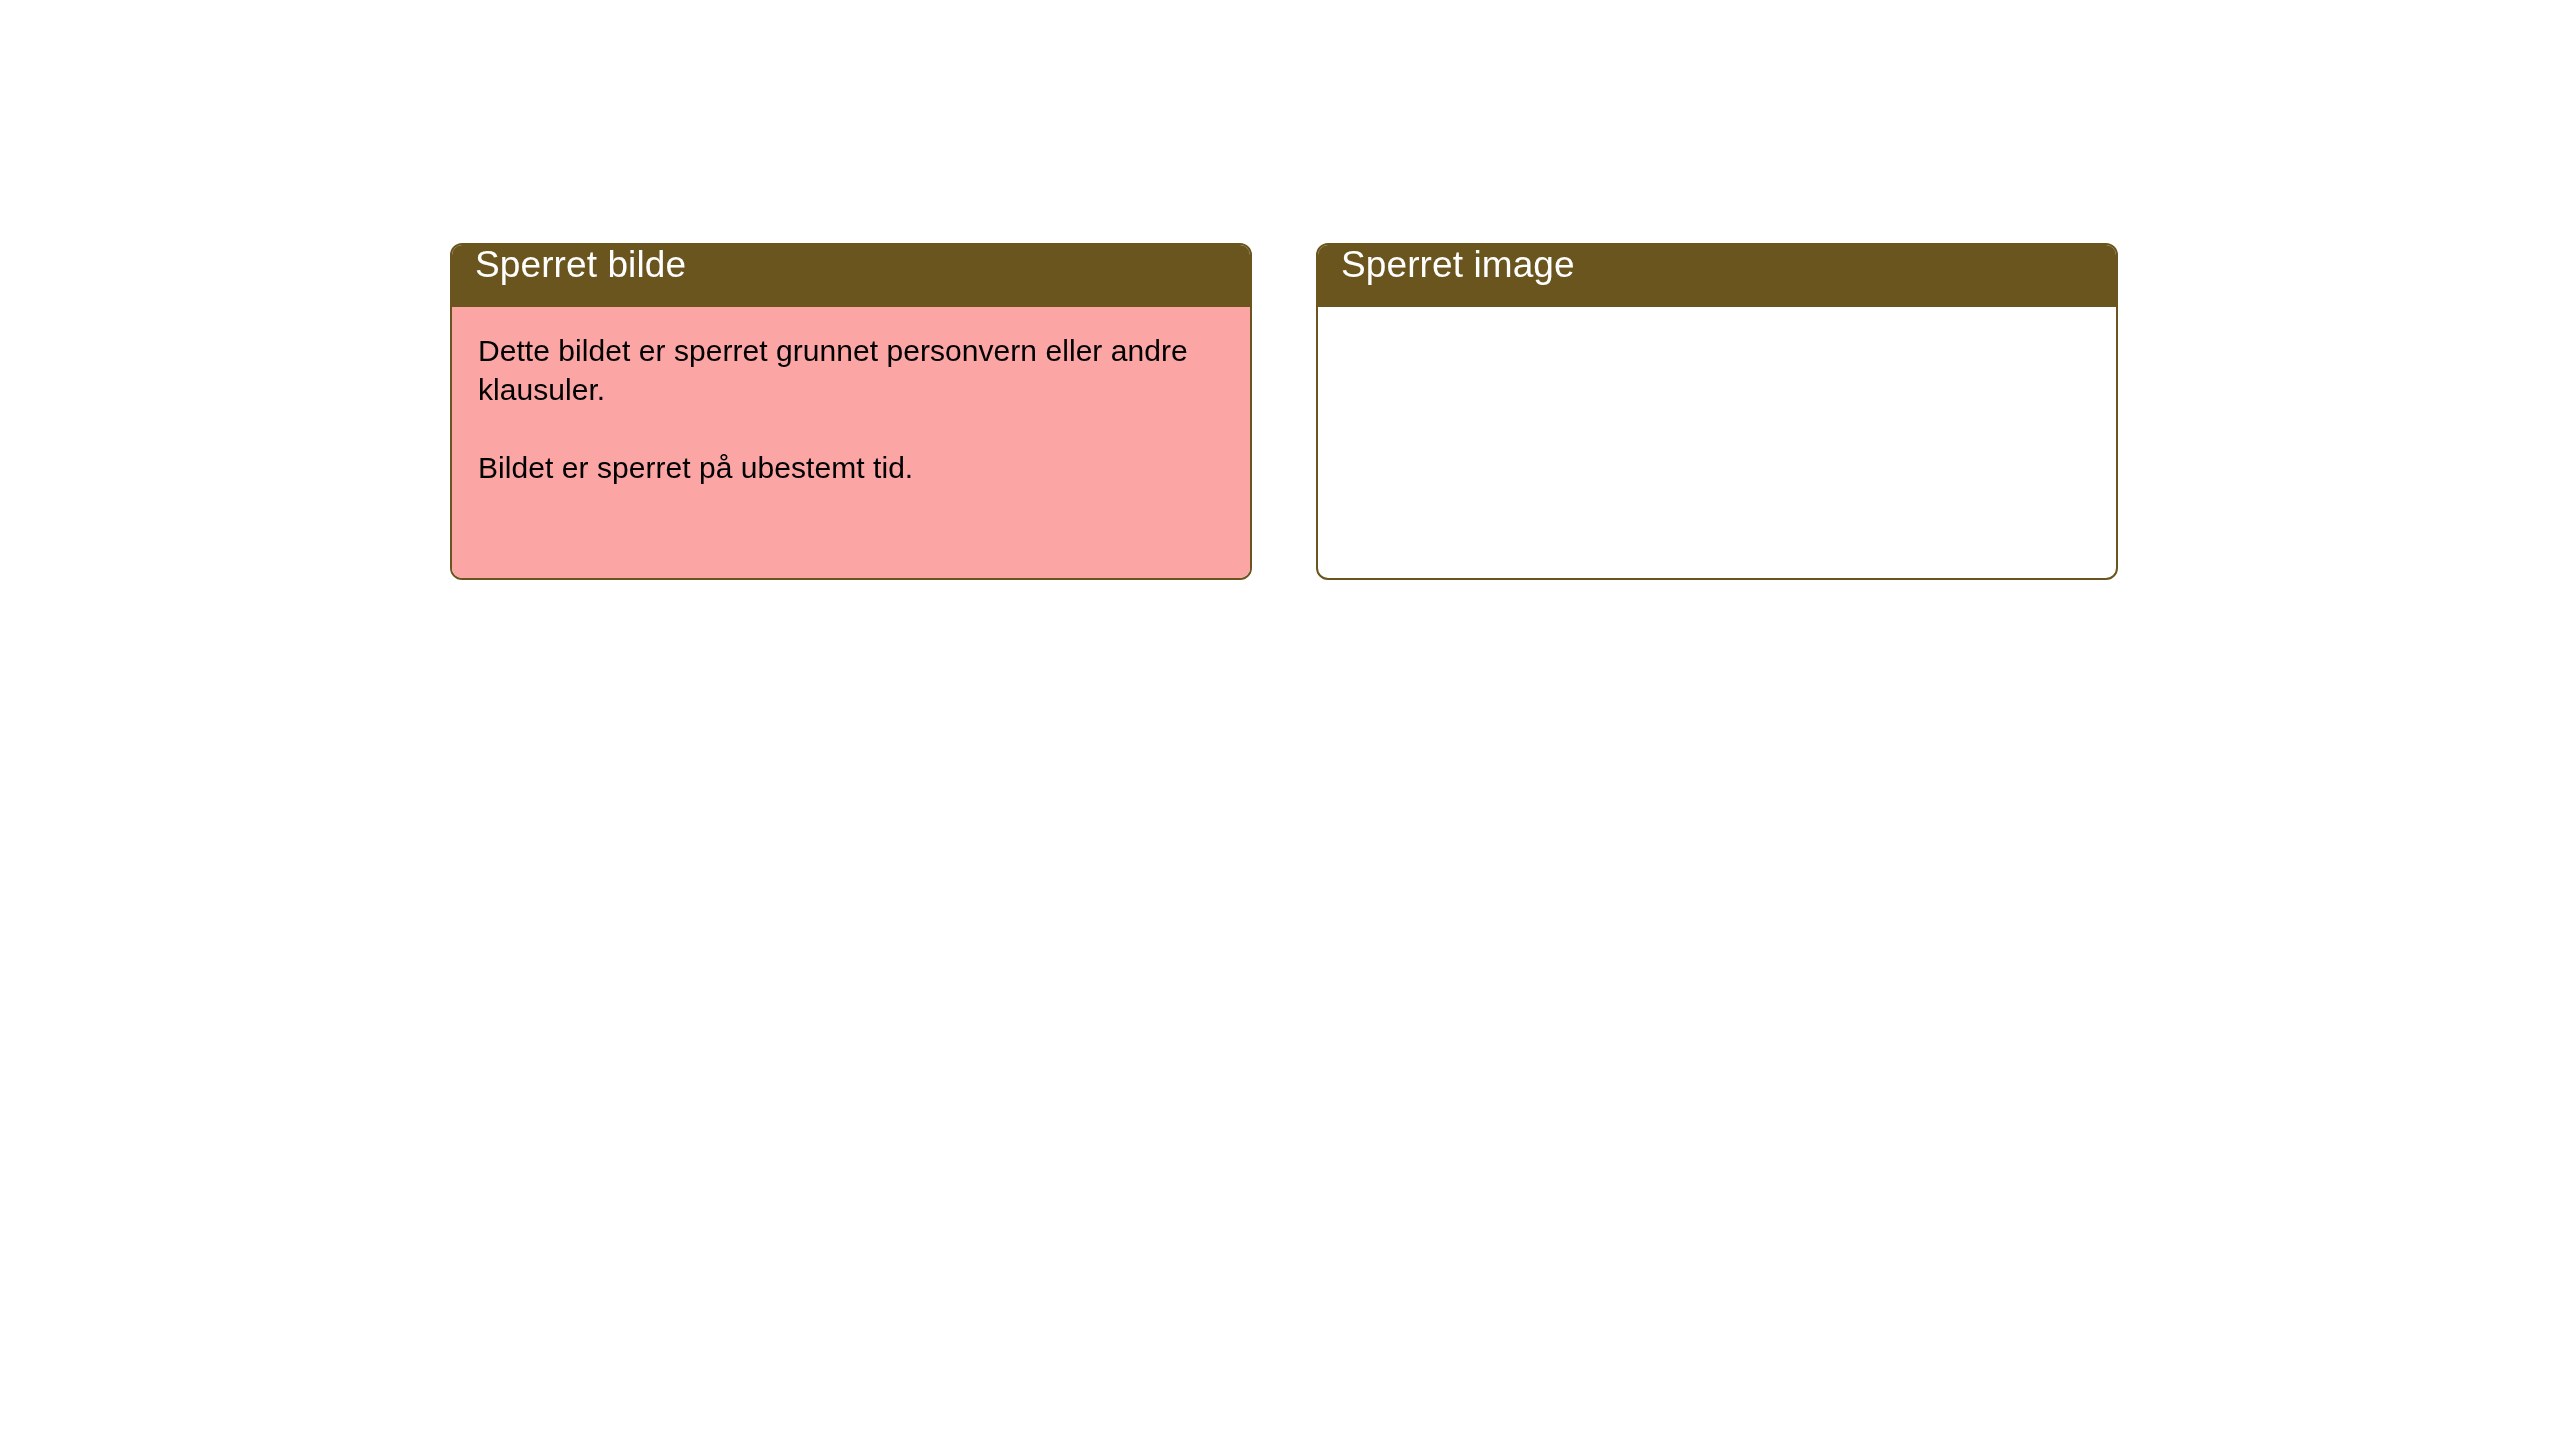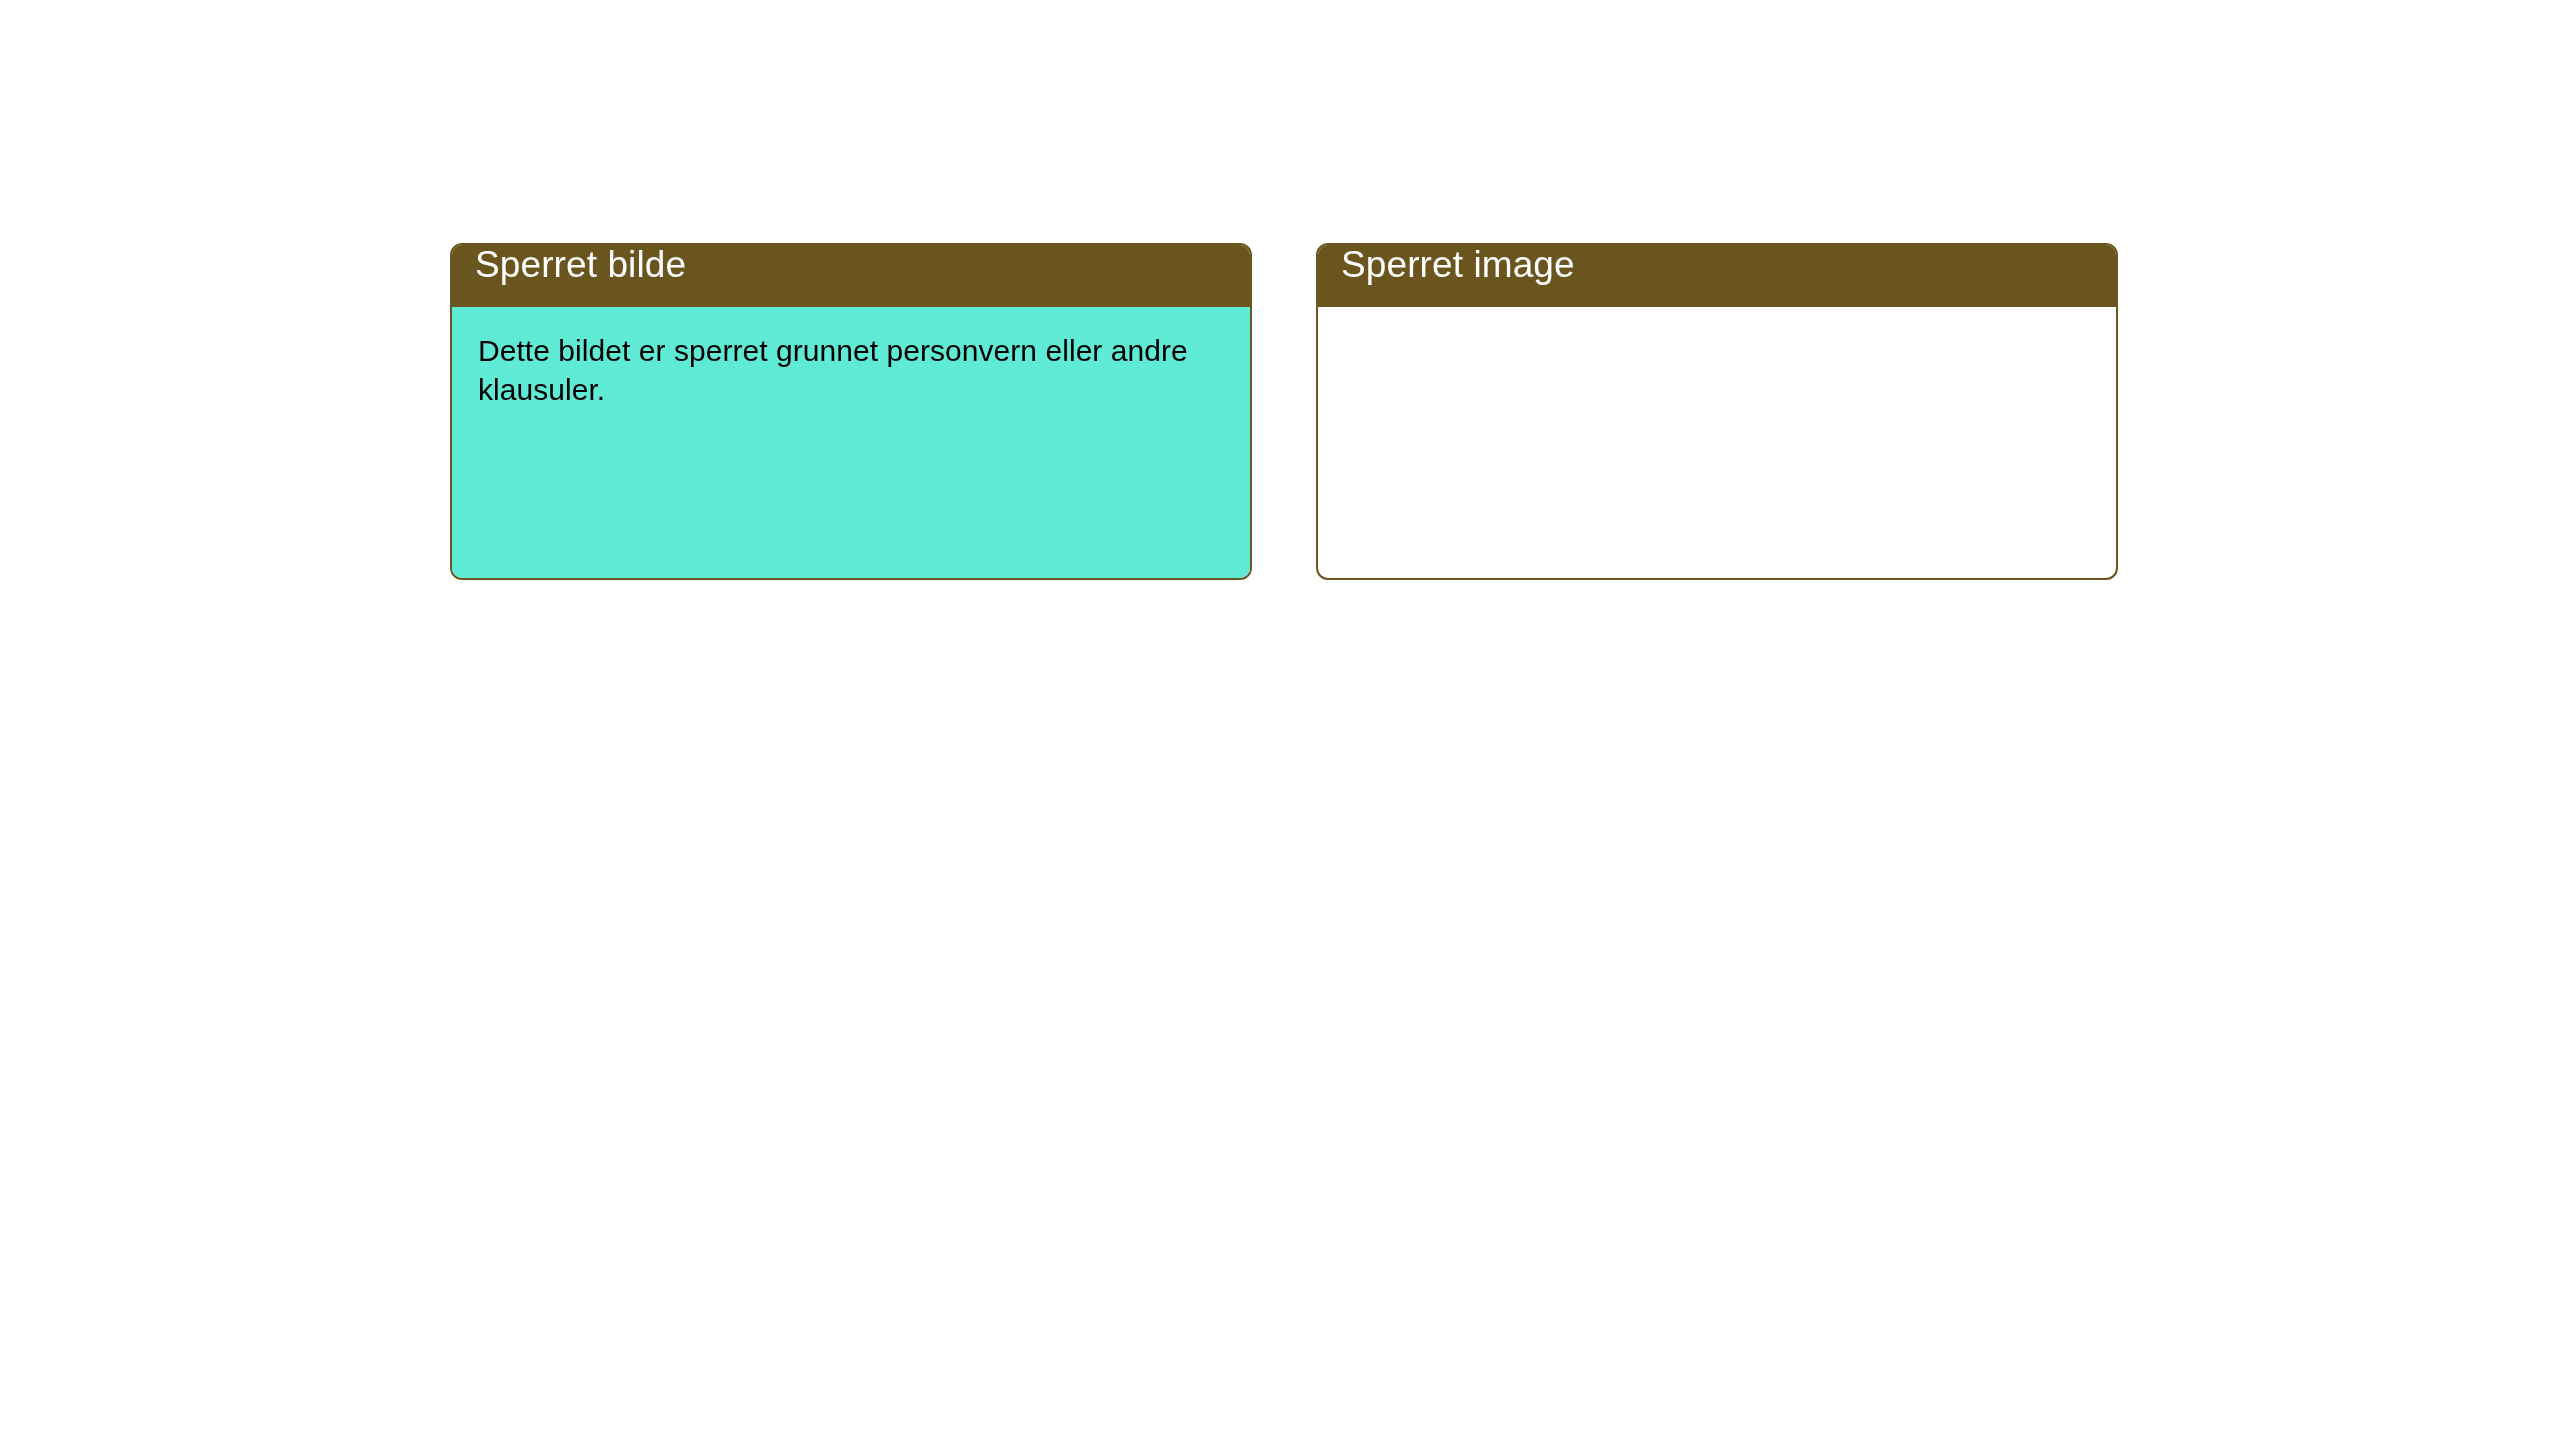--- a/index.html
+++ b/index.html
@@ -56,21 +56,21 @@
     font-weight: 400;
     color: #ffffff;
     letter-spacing: 0.1px;
     white-space: nowrap;
   }
 
   .notice-body {
     flex: 1 1 auto;
     padding: 24px 26px 20px 26px;
     box-sizing: border-box;
-    background: #5eead4;
+    background: #fca5a5;
   }
 
   .notice-paragraph {
     font-size: 30px;
     line-height: 39px;
     color: #000000;
     margin: 0;
     letter-spacing: 0.05px;
     white-space: pre-wrap;
   }
@@ -83,20 +83,21 @@
 <body>
 
 <div id="notice-area">
 
   <section class="notice-card">
     <div class="notice-header">
       <span class="notice-header-title">Sperret bilde</span>
     </div>
     <div class="notice-body">
       <p class="notice-paragraph">Dette bildet er sperret grunnet personvern eller andre klausuler.</p>
+      <p class="notice-paragraph">Bildet er sperret på ubestemt tid.</p>
     </div>
   </section>
 
   <section class="notice-card">
     <div class="notice-header">
       <span class="notice-header-title">Sperret image</span>
     </div>
   </section>
 
 </div>

